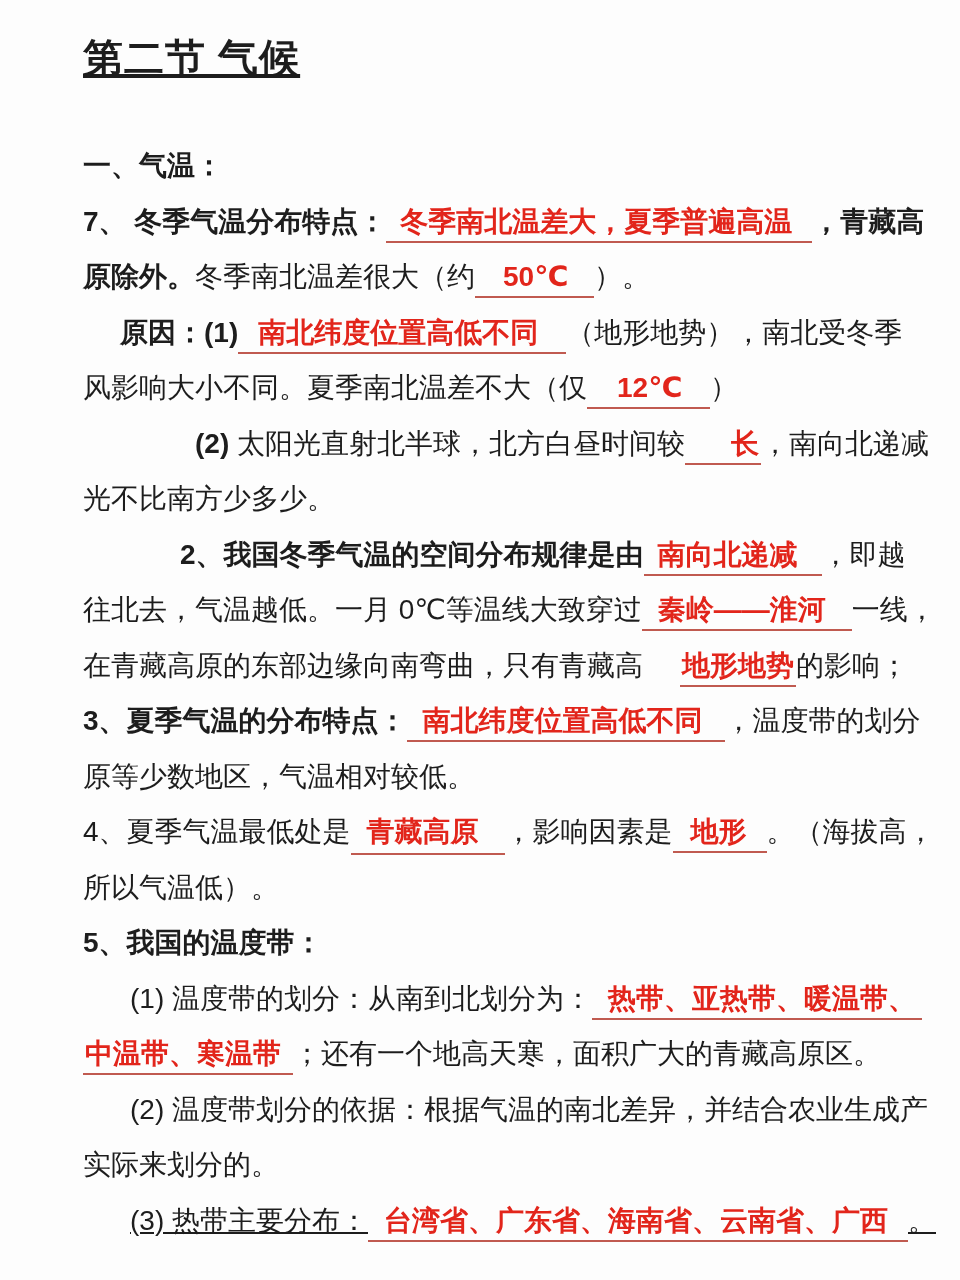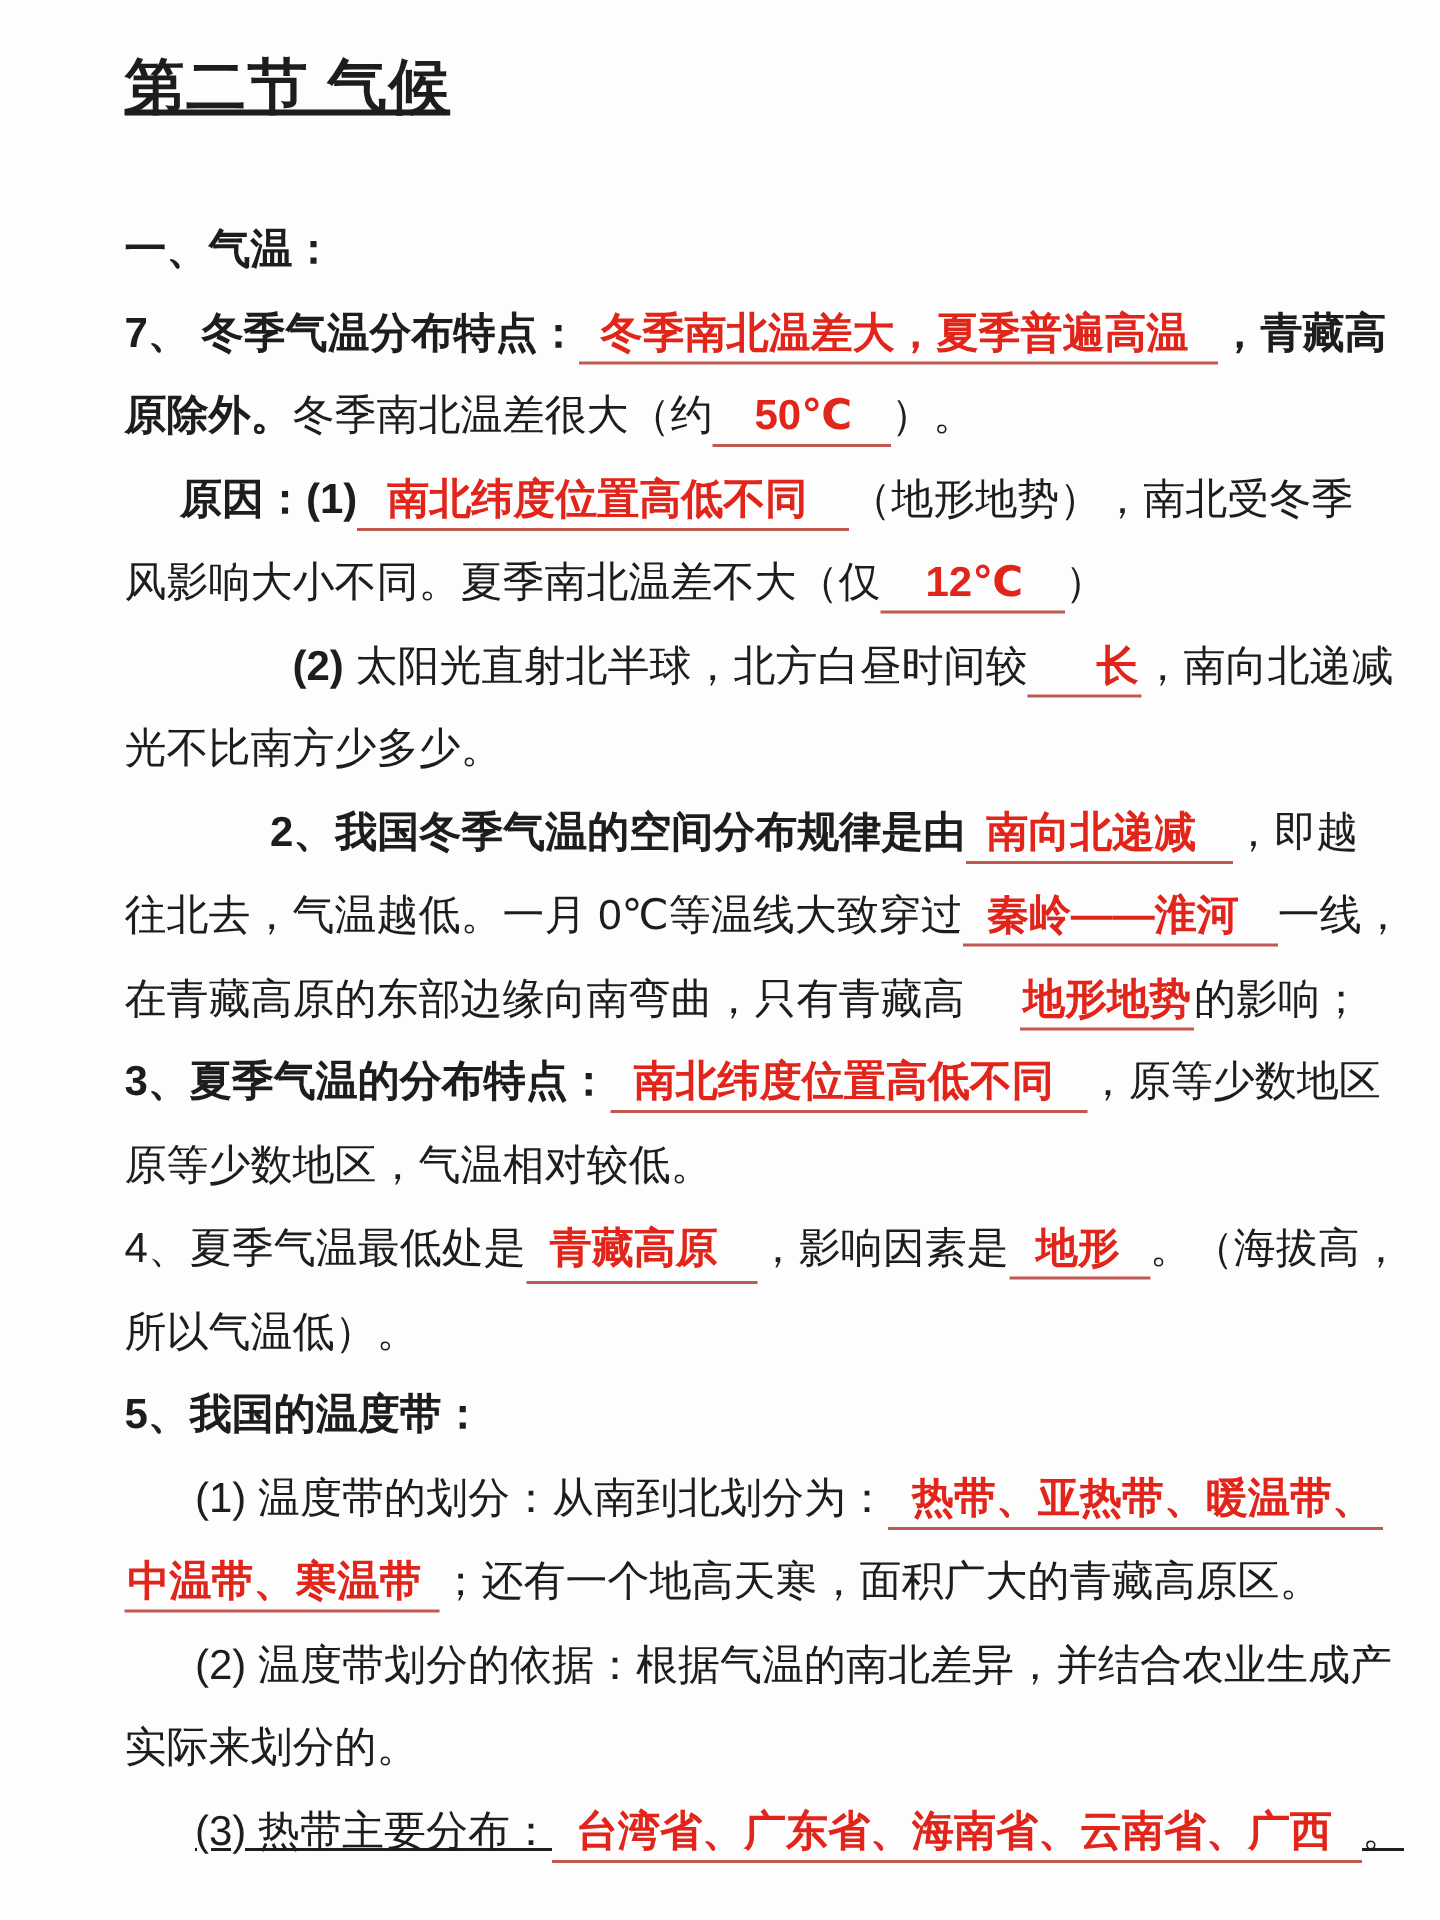--- a/index.html
+++ b/index.html
@@ -60,21 +60,21 @@
       <div class="line"><span class="seg-b">一、气温：</span></div>
       <div class="line"><span class="seg-b">7、 冬季气温分布特点：</span><span class="ans" style="padding-left: 14px; padding-right: 20px;">冬季南北温差大，夏季普遍高温</span><span class="seg-b">，青藏高</span></div>
       <div class="line"><span class="seg-b">原除外。</span><span class="seg-r">冬季南北温差很大（约</span><span class="ans" style="padding-left: 28px; padding-right: 26px;">50℃</span><span class="seg-r">）。</span></div>
       <div class="line" style="padding-left: 37px;"><span class="seg-b">原因：(1)</span><span class="ans" style="padding-left: 20px; padding-right: 28px;">南北纬度位置高低不同</span><span class="seg-r">（地形地势），南北受冬季</span></div>
       <div class="line"><span class="seg-r">风影响大小不同。夏季南北温差不大（仅</span><span class="ans" style="padding-left: 30px; padding-right: 28px;">12℃</span><span class="seg-r">）</span></div>
       <div class="line" style="padding-left: 112px;"><span class="seg-b">(2)</span><span class="seg-r"> 太阳光直射北半球，北方白昼时间较</span><span class="ans" style="padding-left: 46px; padding-right: 2px;">长</span><span class="seg-r">，南向北递减</span></div>
       <div class="line"><span class="seg-r">光不比南方少多少。</span></div>
       <div class="line" style="padding-left: 97px;"><span class="seg-b">2、我国冬季气温的空间分布规律是由</span><span class="ans" style="padding-left: 14px; padding-right: 24px;">南向北递减</span><span class="seg-r">，即越</span></div>
       <div class="line"><span class="seg-r">往北去，气温越低。一月 0℃等温线大致穿过</span><span class="ans" style="padding-left: 16px; padding-right: 26px;">秦岭——淮河</span><span class="seg-r">一线，</span></div>
       <div class="line"><span class="seg-r">在青藏高原的东部边缘向南弯曲，只有青藏高</span><span class="ans" style="padding-left: 2px; padding-right: 2px; margin-left: 37px;">地形地势</span><span class="seg-r">的影响；</span></div>
-      <div class="line"><span class="seg-b">3、夏季气温的分布特点：</span><span class="ans" style="padding-left: 16px; padding-right: 22px;">南北纬度位置高低不同</span><span class="seg-r">，原等少数地区</span></div>
+      <div class="line"><span class="seg-b">3、夏季气温的分布特点：</span><span class="ans" style="padding-left: 16px; padding-right: 22px;">南北纬度位置高低不同</span><span class="seg-r">，温度带的划分</span></div>
       <div class="line"><span class="seg-r">原等少数地区，气温相对较低。</span></div>
       <div class="line"><span class="seg-r">4、夏季气温最低处是</span><span class="ans" style="padding-left: 16px; padding-right: 26px; font-family: Liberation Mono, monospace;">青藏高原</span><span class="seg-r">，影响因素是</span><span class="ans" style="padding-left: 18px; padding-right: 20px;">地形</span><span class="seg-r">。（海拔高，</span></div>
       <div class="line"><span class="seg-r">所以气温低）。</span></div>
       <div class="line"><span class="seg-b">5、我国的温度带：</span></div>
       <div class="line" style="padding-left: 47px;"><span class="seg-r">(1) 温度带的划分：从南到北划分为：</span><span class="ans" style="padding-left: 16px; padding-right: 6px;">热带、亚热带、暖温带、</span></div>
       <div class="line"><span class="ans" style="padding-left: 2px; padding-right: 12px;">中温带、寒温带</span><span class="seg-r">；还有一个地高天寒，面积广大的青藏高原区。</span></div>
       <div class="line" style="padding-left: 47px;"><span class="seg-r">(2) 温度带划分的依据：根据气温的南北差异，并结合农业生成产</span></div>
       <div class="line"><span class="seg-r">实际来划分的。</span></div>
       <div class="line" style="padding-left: 47px; text-decoration: underline;"><span class="seg-r">(3) 热带主要分布：</span><span class="ans" style="padding-left: 16px; padding-right: 20px;">台湾省、广东省、海南省、云南省、广西</span><span class="seg-r">。</span></div>
     </div>

